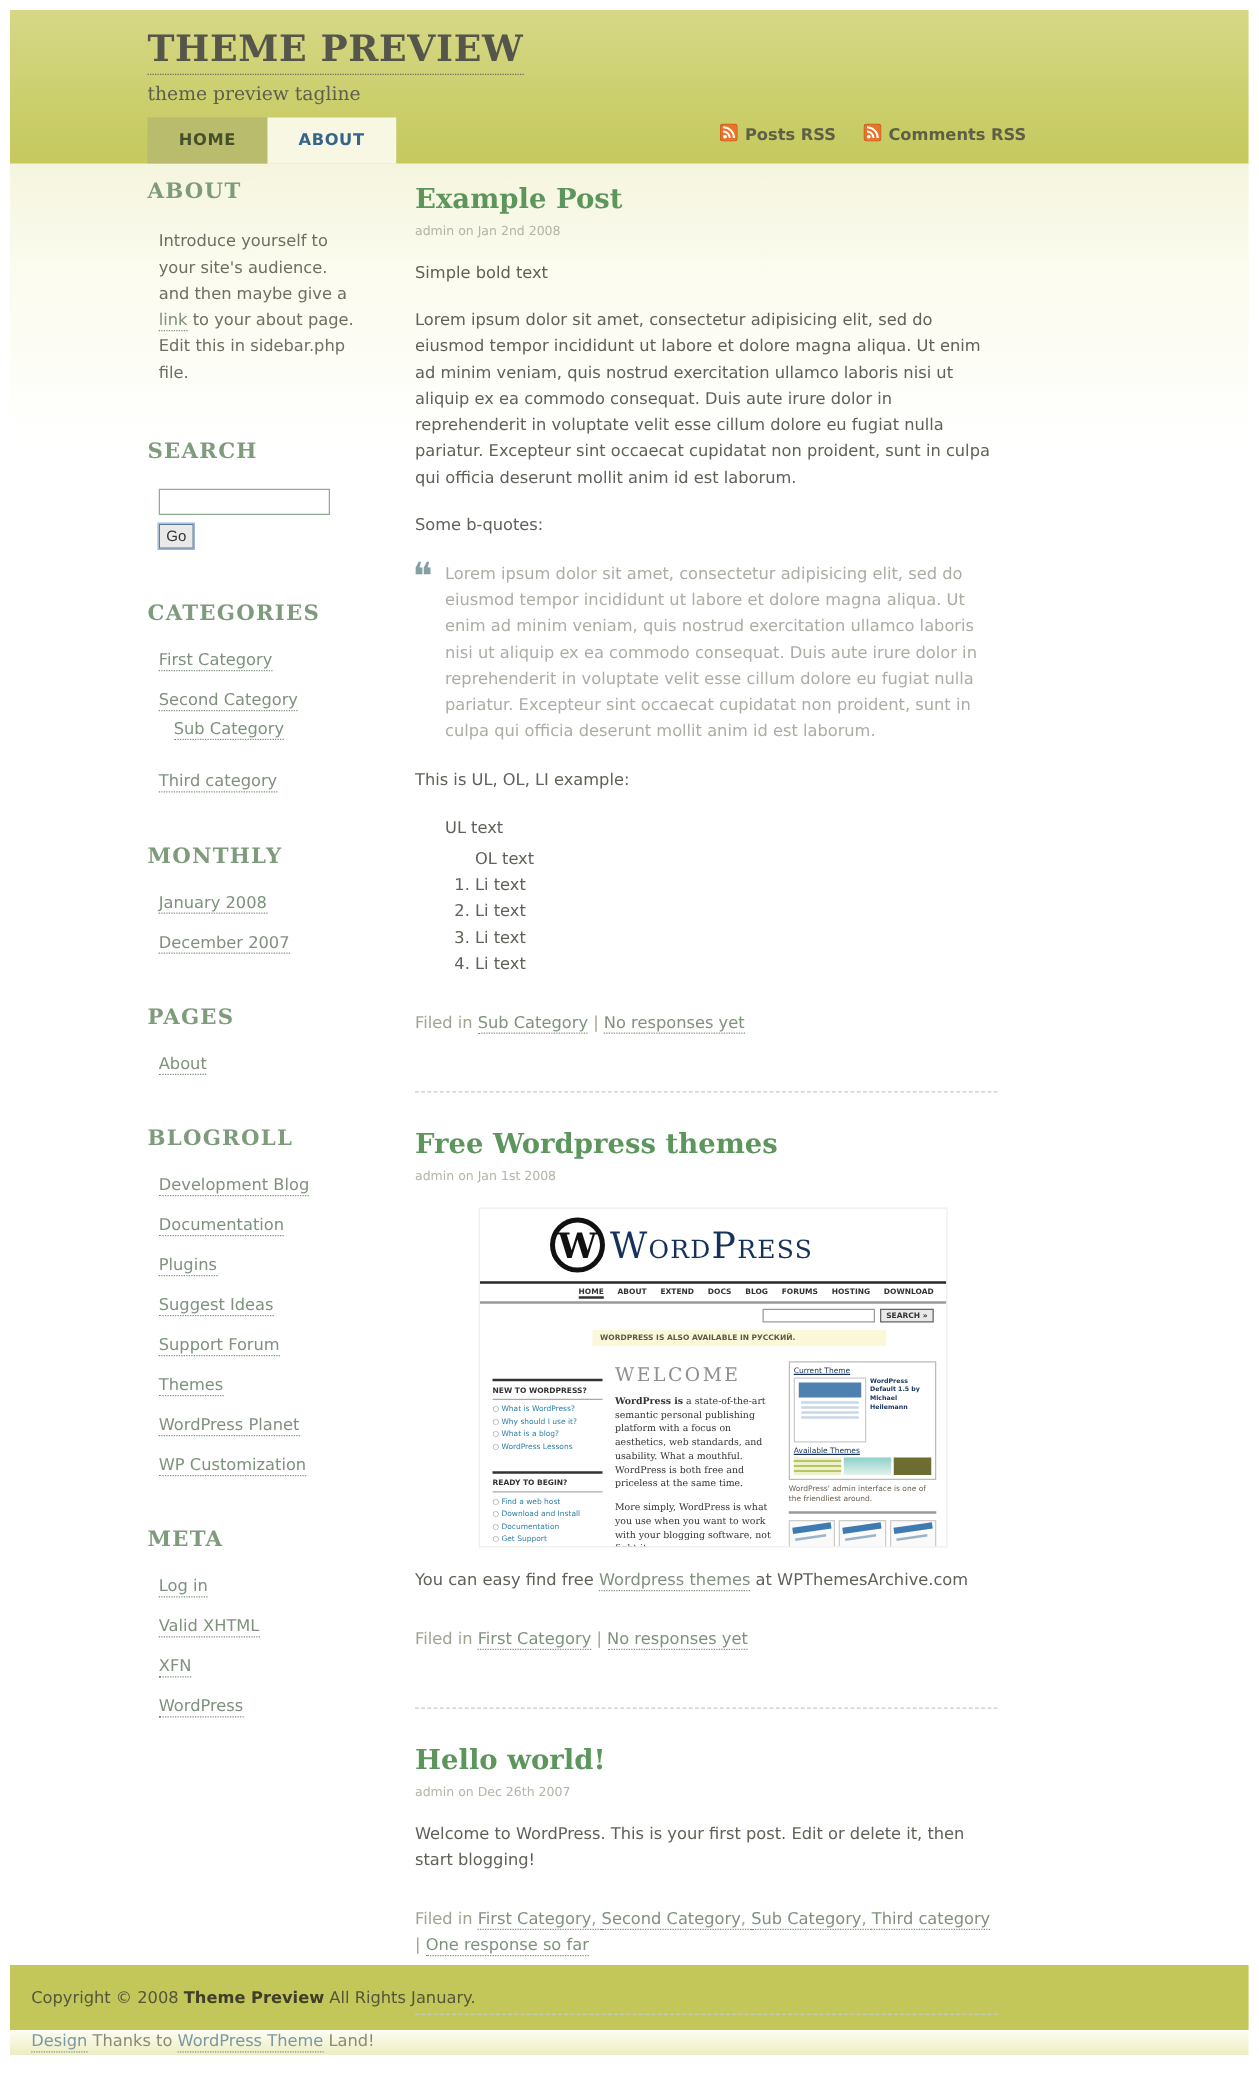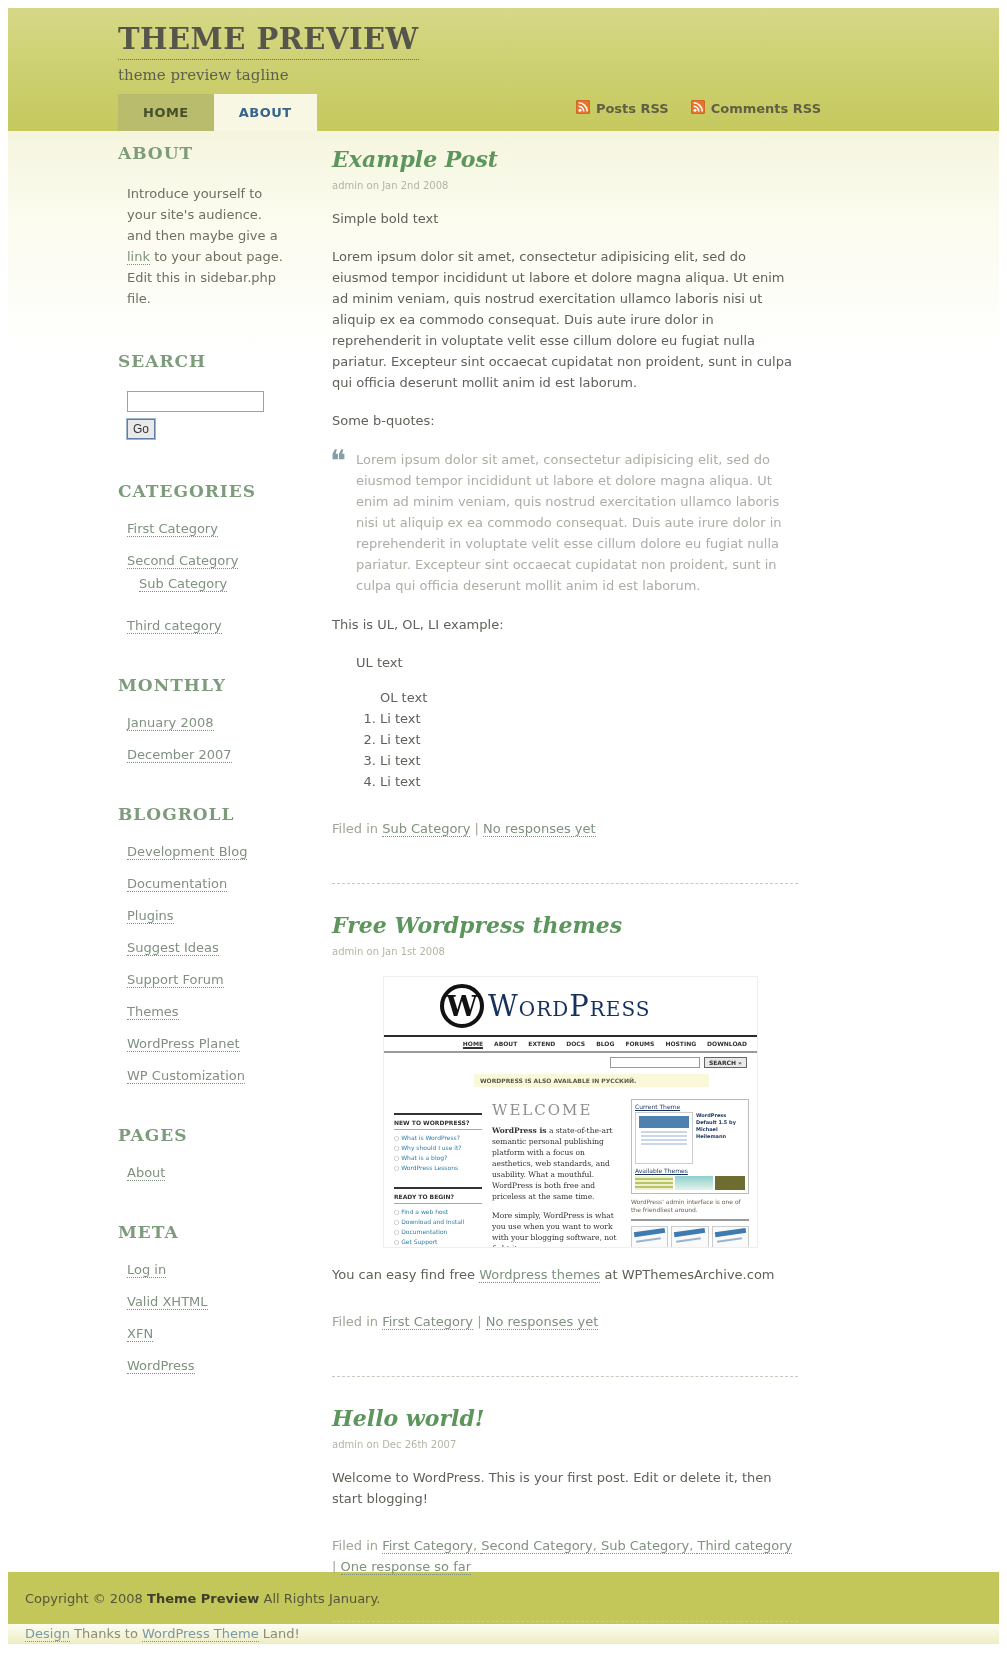--- a/index.html
+++ b/index.html
@@ -29,30 +29,30 @@
   .sb-list{list-style:none;margin:0;padding:0 0 0 9px;}
   .sb-list li{margin-bottom:17px;font-size:13px;}
   .cat-list li:nth-child(3){margin-left:12px;margin-top:-9px;}
   .cat-list li:nth-child(4){margin-top:27px;}
   .search-form{margin-left:9px;}
   .search-input{width:131px;height:17px;border:1px solid #8fae8f;background:#fff;margin-bottom:6px;display:block;}
   .go-btn{font-size:12px;padding:0 5px;height:20px;background:#e9e9e9;border:1px solid #5f7ea5;outline:1px solid #9fb6cf;color:#333;cursor:pointer;}
 
   
   .main{position:absolute;left:324px;top:0;width:466px;}
-  .post-title{font-family:"DejaVu Serif","Liberation Serif",serif;font-weight:bold;font-size:22px;color:#5d965d;margin:15px 0 8px 0;font-style:italic;}
+  .post-title{font-family:"DejaVu Serif","Liberation Serif",serif;font-weight:bold;font-size:22px;color:#5d965d;margin:15px 0 8px 0;}
   .post-meta{font-size:10px;color:#b4b4a6;margin:0 0 14px 0;}
   .main p{font-size:13px;line-height:21px;color:#61615a;margin:17px 0;}
   .bold-par{font-weight:normal;color:#4b4b41;}
   blockquote{margin:18px 0 18px 0;padding:0 0 0 24px;position:relative;}
   .quote-mark{position:absolute;left:-2px;top:-6px;font-family:"DejaVu Serif","Liberation Serif",serif;font-size:30px;color:#84a0a6;}
   blockquote p{color:#adada5 !important;margin:0 !important;}
   .demo-list{font-size:13px;line-height:21px;color:#61615a;}
   .ul-item{margin:0 0 0 24px;}
-  .ol-item{margin:14px 0 0 48px;}
+  .ol-item{margin:4px 0 0 48px;}
   .num-list{margin:0 0 0 24px;padding-left:24px;}
   .num-list li{margin:0;}
   .filed{font-size:13px;color:#a2a294;margin:26px 0 0 0;line-height:21px;}
   .filed a{color:#7e927e;text-decoration:none;border-bottom:1px dotted #7e927e;cursor:pointer;}
   .filed-links{display:inline;}
   .filed-links a:not(:last-child)::after{content:", ";color:#a2a294;border-bottom:none;}
   .post-sep{border-top:1px dashed #c9c9c0;height:0;margin:44px 0 28px 0;}
 
   
   .wp-shot{margin:20px 0 6px 52px;width:373px;height:270px;background:#fff;position:relative;font-family:"DejaVu Sans",sans-serif;overflow:hidden;box-shadow:0 0 0 1px #eee;}
@@ -168,37 +168,37 @@
 
       <div class="sb-section">
         <h3 class="sb-head">MONTHLY</h3>
         <ul class="sb-list">
             <li><a class="sb-link">January 2008</a></li>
             <li><a class="sb-link">December 2007</a></li>
           </ul>
       </div>
 
       <div class="sb-section">
+        <h3 class="sb-head">PAGES</h3>
+        <ul class="sb-list">
+            <li><a class="sb-link">About</a></li>
+          </ul>
+      </div>
+
+      <div class="sb-section">
         <h3 class="sb-head">BLOGROLL</h3>
         <ul class="sb-list">
             <li><a class="sb-link">Development Blog</a></li>
             <li><a class="sb-link">Documentation</a></li>
             <li><a class="sb-link">Plugins</a></li>
             <li><a class="sb-link">Suggest Ideas</a></li>
             <li><a class="sb-link">Support Forum</a></li>
             <li><a class="sb-link">Themes</a></li>
             <li><a class="sb-link">WordPress Planet</a></li>
             <li><a class="sb-link">WP Customization</a></li>
-          </ul>
-      </div>
-
-      <div class="sb-section">
-        <h3 class="sb-head">PAGES</h3>
-        <ul class="sb-list">
-            <li><a class="sb-link">About</a></li>
           </ul>
       </div>
 
       <div class="sb-section">
         <h3 class="sb-head">META</h3>
         <ul class="sb-list">
             <li><a class="sb-link">Log in</a></li>
             <li><a class="sb-link">Valid XHTML</a></li>
             <li><a class="sb-link">XFN</a></li>
             <li><a class="sb-link">WordPress</a></li>

